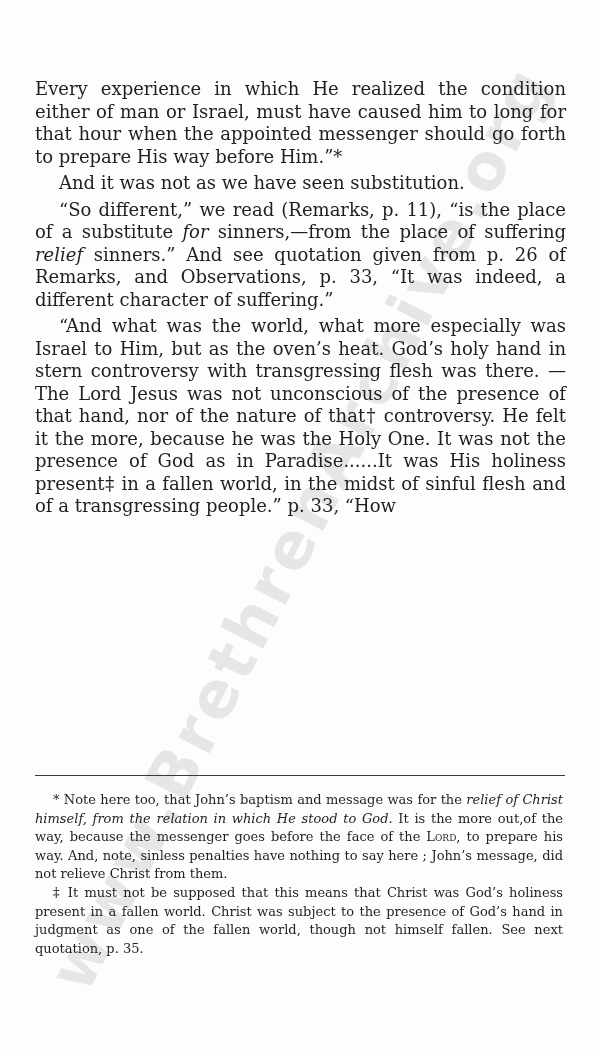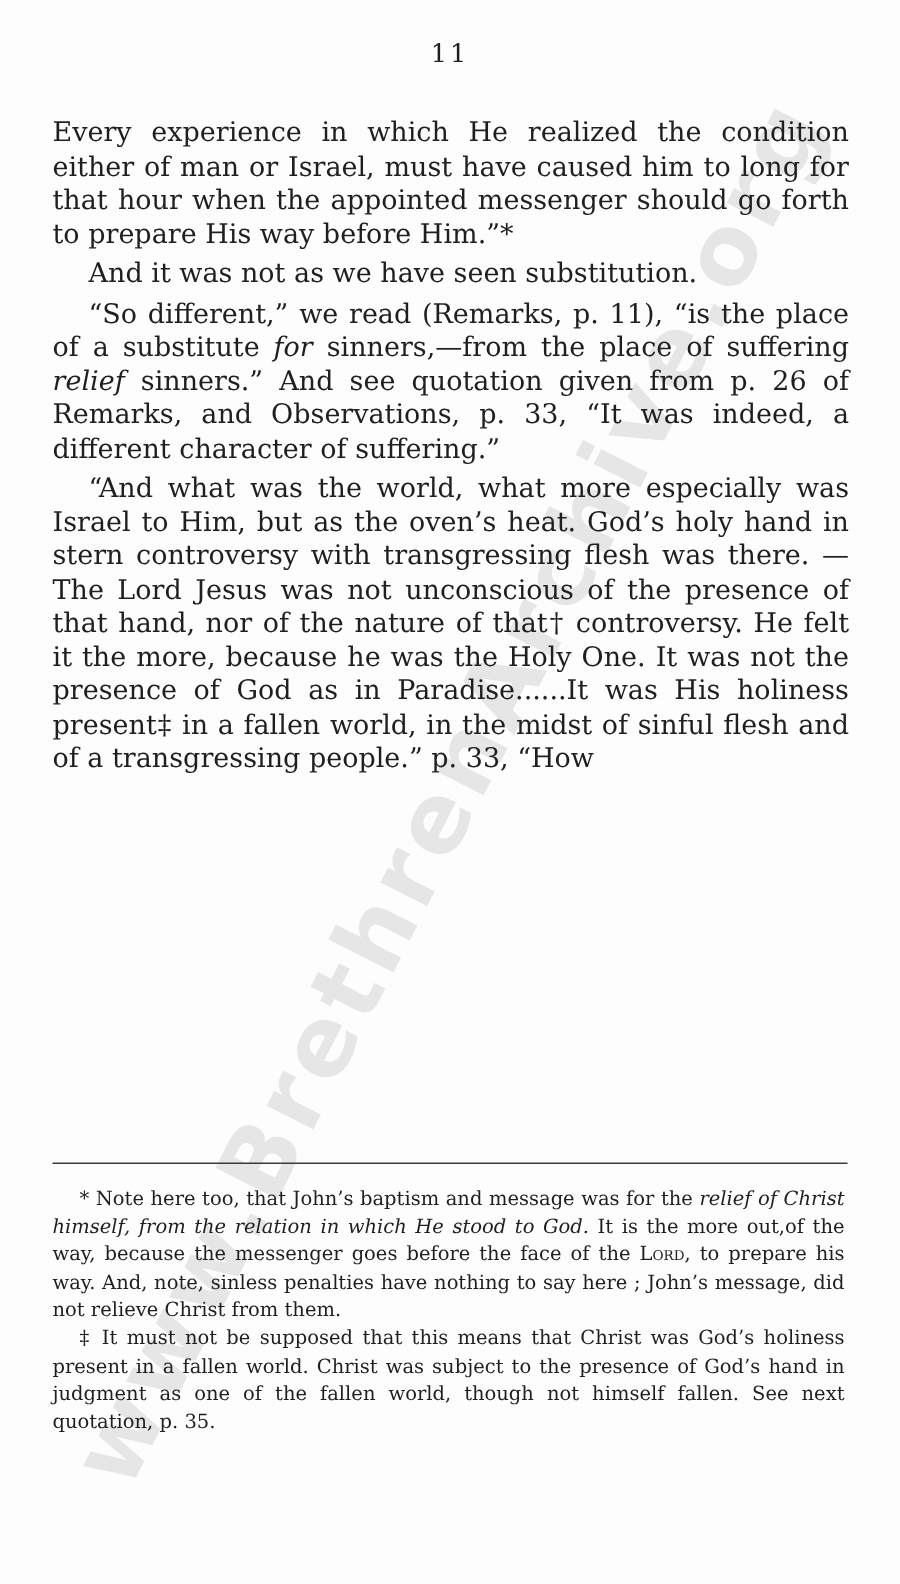--- a/index.html
+++ b/index.html
@@ -60,21 +60,20 @@
   .it { font-style:italic; }
   .sc { font-variant:small-caps; }
 </style>
 </head>
 <body>
 
 <div class="scan-page">
 
   <div class="watermark">www.BrethrenArchive.org</div>
 
-  <div class="page-number">11</div>
 
   <div class="body-text">
       <p class="no-indent"><span>Every experience in which He realized the condition either of man or Israel, must have caused him to long for that hour when the appointed messenger should go forth to prepare His way before Him.”*</span></p>
       <p><span>And it was not as we have seen substitution.</span></p>
       <p><span>“So different,” we read (Remarks, p. 11), “is the place of a substitute </span><span class="it">for</span><span> sinners,—from the place of suffering </span><span class="it">relief</span><span> sinners.”  And see quotation given from p. 26 of Remarks, and Observations, p. 33, “It was indeed, a different character of suffering.”</span></p>
       <p><span>“And what was the world, what more especially was Israel to Him, but as the oven’s heat.  God’s holy hand in stern controversy with transgressing flesh was there. —The Lord Jesus was not unconscious of the presence of that hand, nor of the nature of that† controversy.  He felt it the more, because he was the Holy One.  It was not the presence of God as in Paradise......It was His holiness present‡ in a fallen world, in the midst of sinful flesh and of a transgressing people.” p. 33, “How</span></p>
     </div>
 
   <div class="footnote-rule"></div>
 

